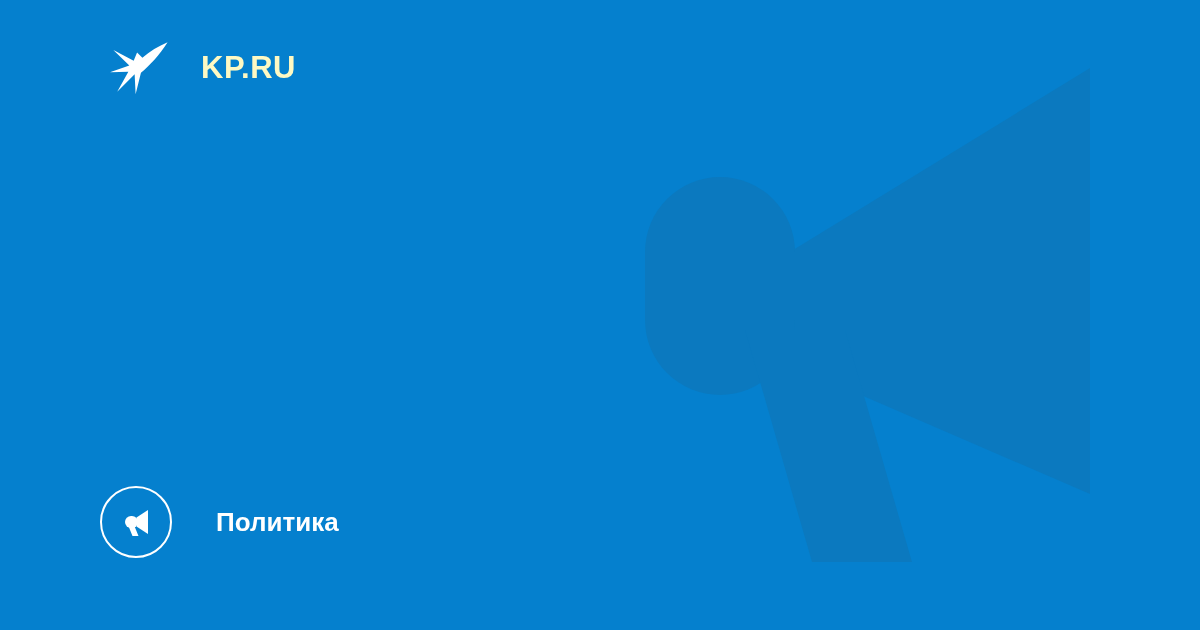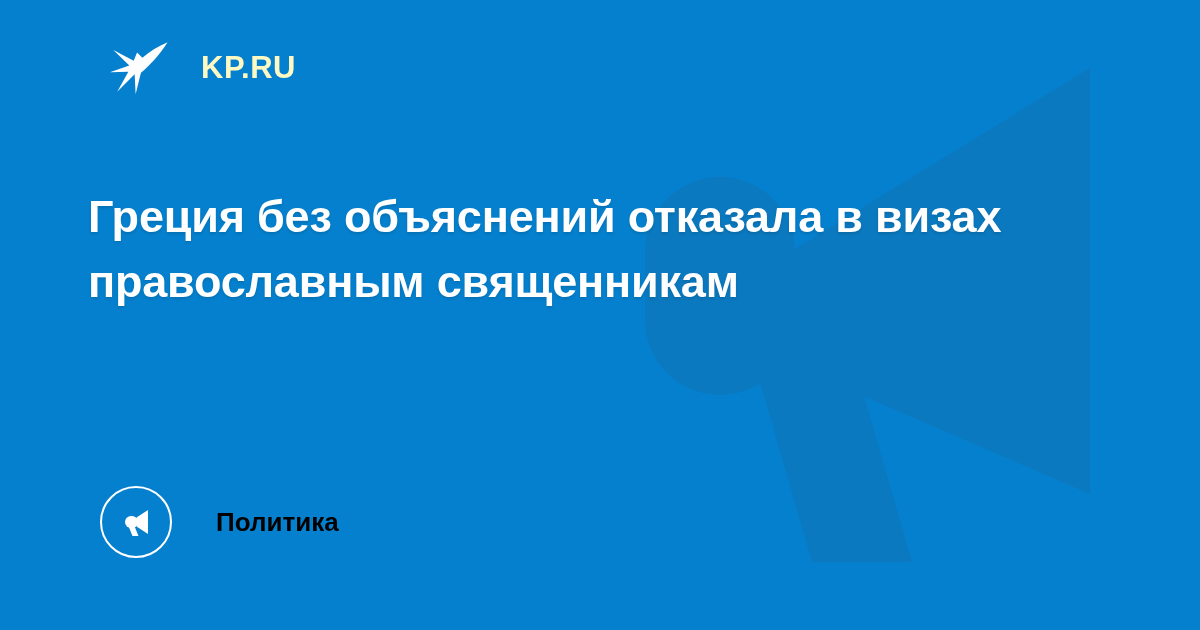--- a/index.html
+++ b/index.html
@@ -84,21 +84,21 @@
     flex:0 0 72px;
     border:2px solid #ffffff;
     border-radius:50%;
     display:flex;
     align-items:center;
     justify-content:center;
   }
   .category-icon-ring svg { display:block; }
   .category-label {
     margin-left:44px;
-    color:#000000;
+    color:#ffffff;
     font-size:26px;
     font-weight:bold;
     line-height:1;
     white-space:nowrap;
   }
 </style>
 </head>
 <body>
 
 <div class="card">
@@ -116,21 +116,20 @@
 
   <div class="brand">
     <svg class="brand-mark" viewBox="0 0 64 64" aria-hidden="true">
       <g fill="#ffffff">
         <path d="M61.5 6.5 C52 10.5 43 16 35.5 22.5 L30 17 L26.5 25.5 L5.5 14.5 L22 30.5 L2 37.5 L21 37 L9.5 57.5 L27.5 39.5 L28.5 60 L34 38 C43 30.5 53 20 61.5 6.5 Z"></path>
       </g>
     </svg>
     <span class="brand-name">KP.RU</span>
   </div>
 
-  <h1 class="headline">Греция без объяснений отказала в визах православным священникам</h1>
 
   <div class="category">
     <span class="category-icon-ring">
       <svg width="38" height="38" viewBox="0 0 38 38" aria-hidden="true">
         <g fill="#ffffff">
           <path d="M31 7 L19.5 14.5 L19.5 23.5 L31 31 Z"></path>
           <rect x="8" y="13" width="13" height="12" rx="6" ry="6"></rect>
           <path d="M11 22 L17 22 L21.5 33 L15.5 33 Z"></path>
         </g>
       </svg>

